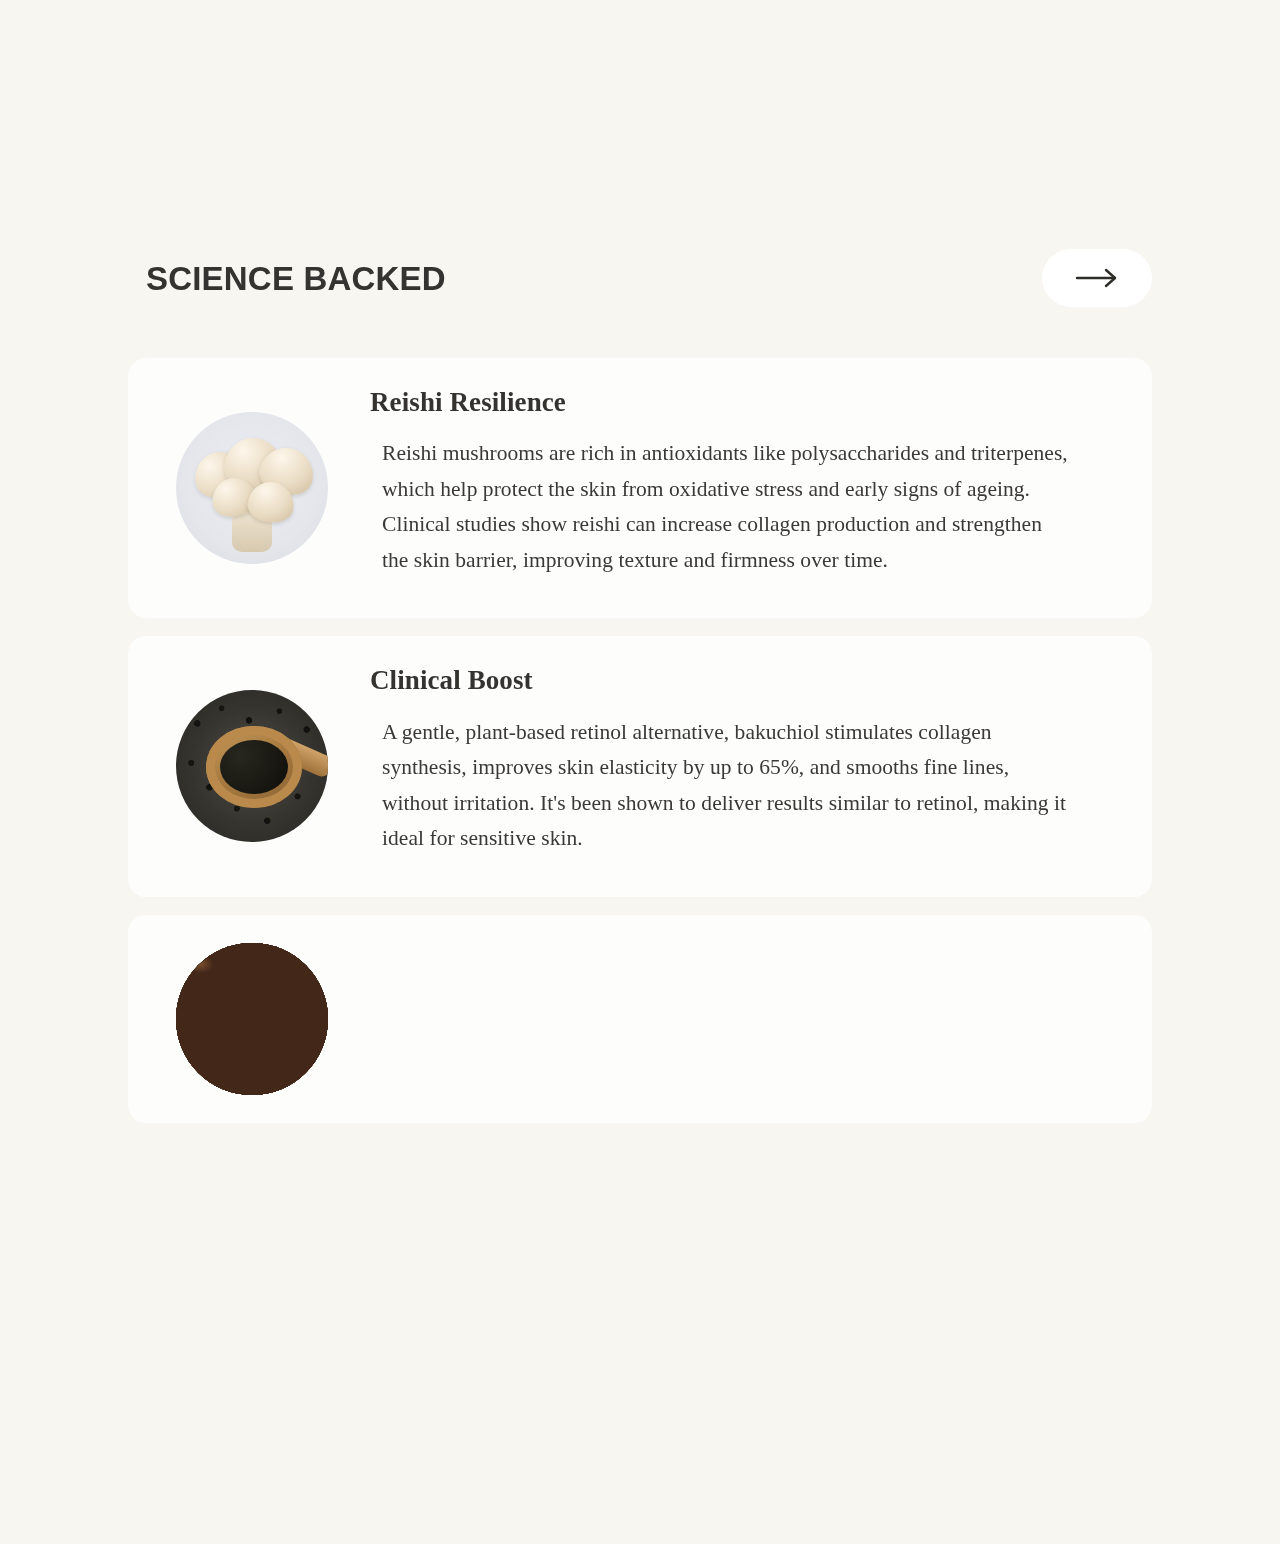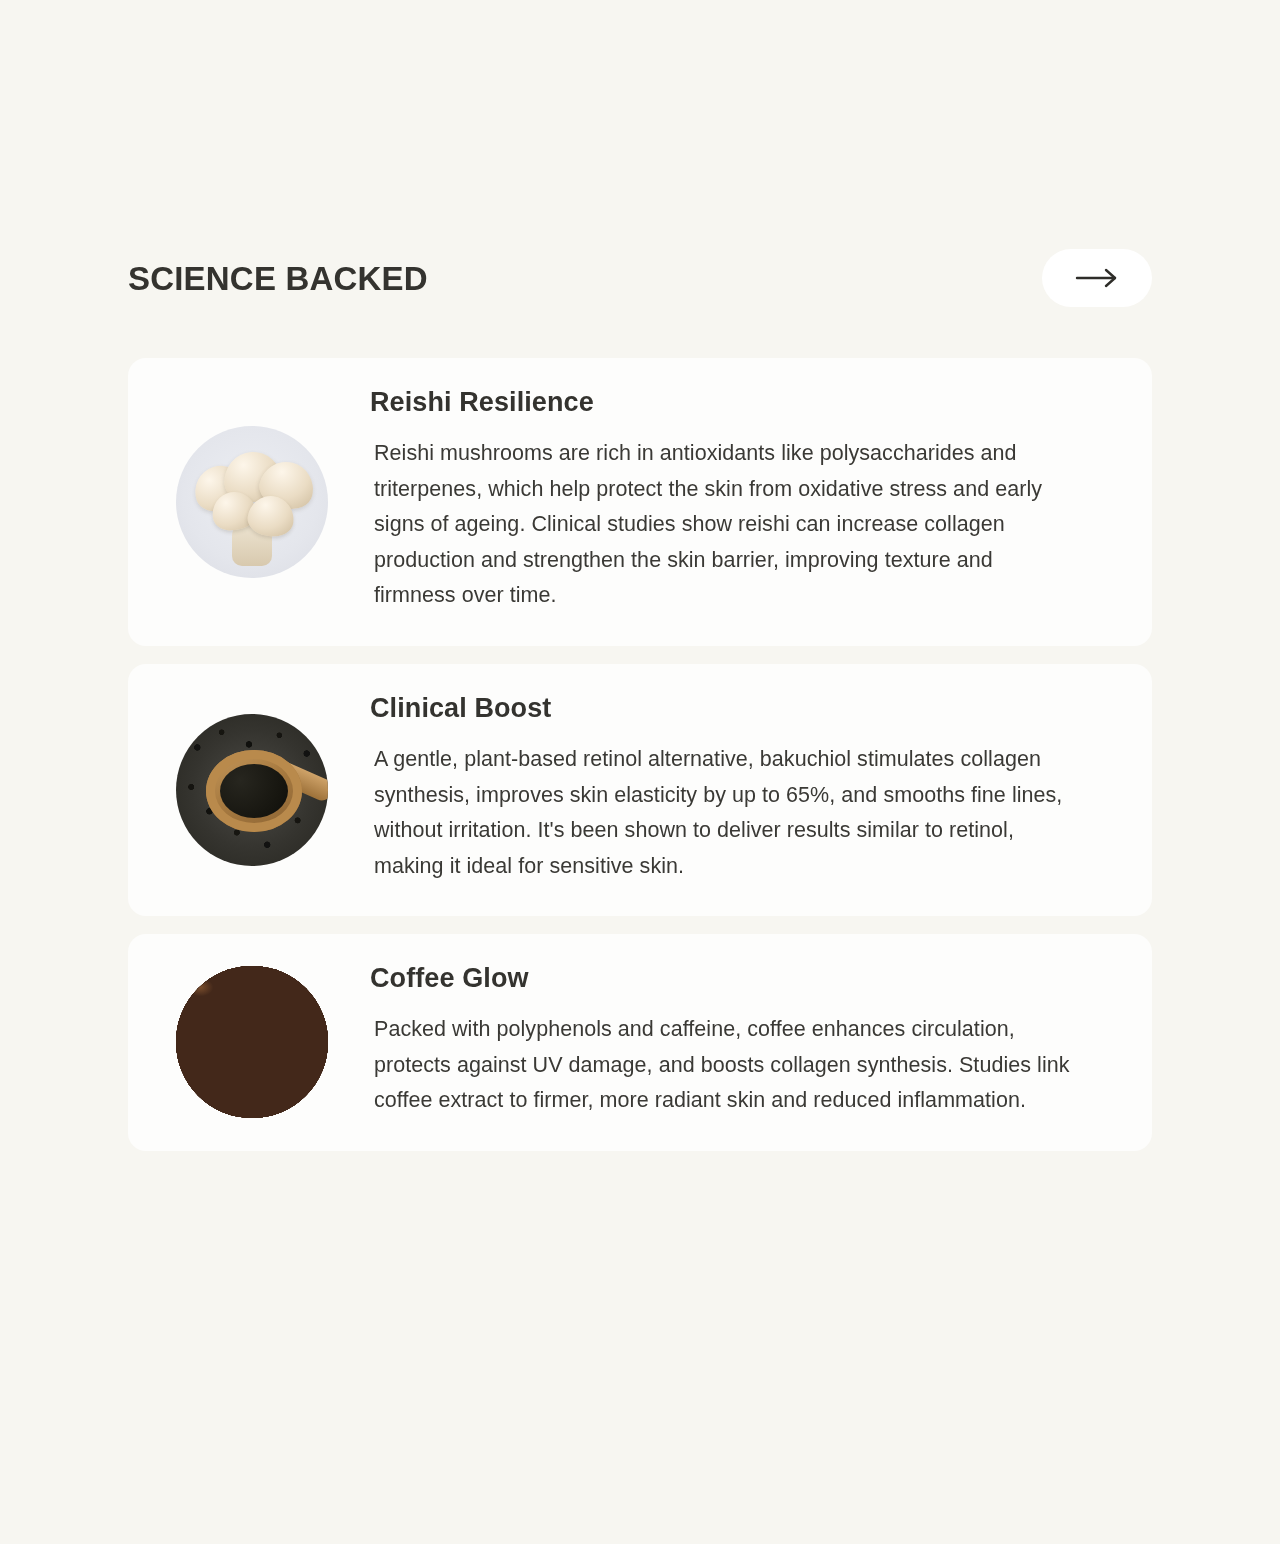--- a/index.html
+++ b/index.html
@@ -28,21 +28,21 @@
     height: 70px;
     display: flex;
     align-items: center;
     justify-content: space-between;
   }
   .section-title {
     font-size: 33px;
     font-weight: bold;
     letter-spacing: 0.2px;
     color: #34332f;
-    margin: 0;
+    margin: 18px;
     line-height: 1;
   }
   .arrow-button {
     width: 110px;
     height: 58px;
     border-radius: 29px;
     background: #ffffff;
     border: none;
     display: flex;
     align-items: center;
@@ -73,34 +73,35 @@
     width: 152px;
     height: 152px;
     border-radius: 50%;
     overflow: hidden;
     margin-right: 42px;
     position: relative;
   }
   .card-body {
     flex: 1 1 auto;
     padding-right: 30px;
+    font-family: Liberation Serif, serif;
   }
   .card-title {
     font-size: 27px;
     font-weight: bold;
     color: #34332f;
     margin: 0 0 18px 0;
     line-height: 1.2;
     letter-spacing: 0.1px;
   }
   .card-text {
     font-size: 21.5px;
     line-height: 1.65;
     color: #3a3935;
-    margin: 4px;
+    margin: 12px;
     letter-spacing: 0.05px;
   }
 
   
   .thumb-reishi {
     background: radial-gradient(circle at 50% 45%, #eceef3 0%, #e4e6ec 60%, #dadce3 100%);
   }
   .thumb-reishi .m {
     position: absolute;
     background: radial-gradient(ellipse at 35% 25%, #fdf6ea 0%, #eadcc4 55%, #cdbb9c 100%);
@@ -233,20 +234,16 @@
       <div class="card-body">
         <h3 class="card-title">Clinical Boost</h3>
         <p class="card-text">A gentle, plant-based retinol alternative, bakuchiol stimulates collagen synthesis, improves skin elasticity by up to 65%, and smooths fine lines, without irritation. It's been shown to deliver results similar to retinol, making it ideal for sensitive skin.</p>
       </div>
     </div>
 
     <div class="card">
       <div class="card-thumb thumb-coffee">
         <div class="beans"></div>
       </div>
-      <div class="card-body">
-        <h3 class="card-title">Coffee Glow</h3>
-        <p class="card-text">Packed with polyphenols and caffeine, coffee enhances circulation, protects against UV damage, and boosts collagen synthesis. Studies link coffee extract to firmer, more radiant skin and reduced inflammation.</p>
-      </div>
     </div>
 
   </div>
 </div>
 
 </body></html>

